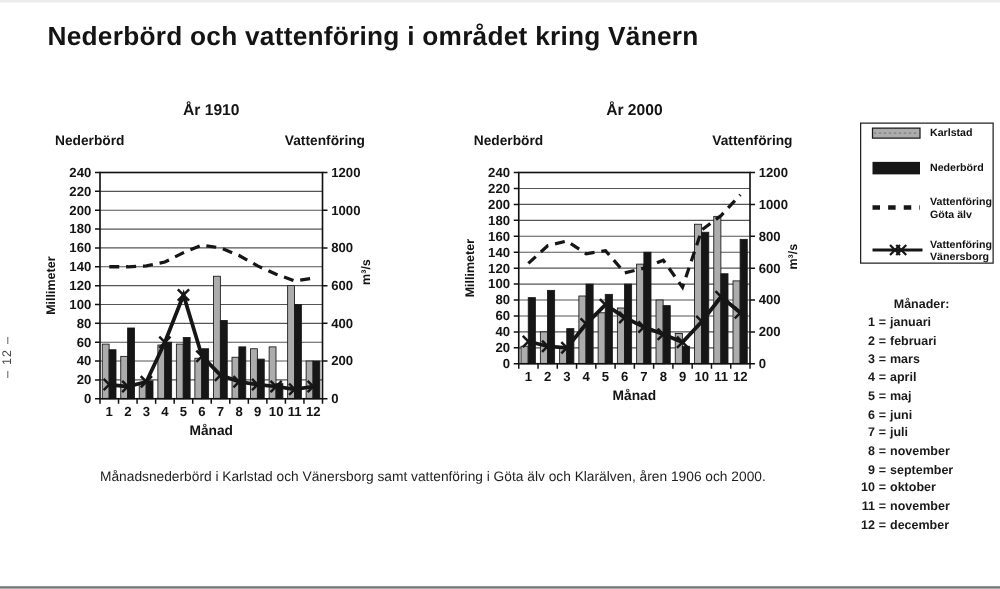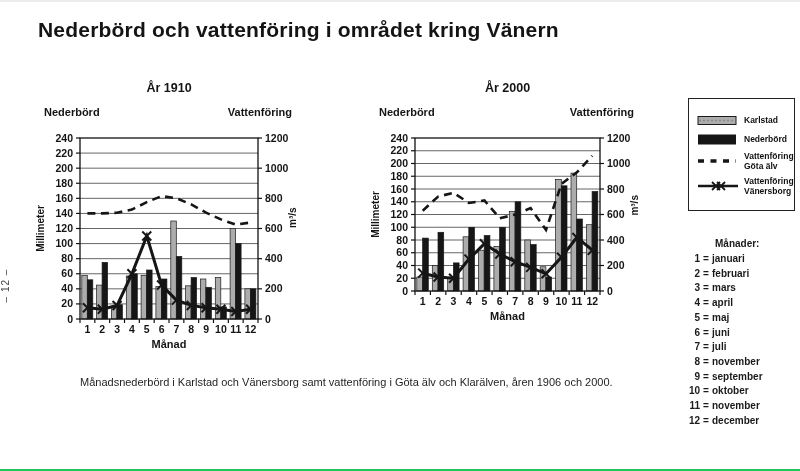--- a/index.html
+++ b/index.html
@@ -1,32 +1,32 @@
 <!DOCTYPE html>
 <html><head>
 <meta charset="utf-8">
 <style>
   html,body{margin:0;padding:0;background:#fff;}
   #stage{position:relative;width:800px;height:471px;background:#ffffff;overflow:hidden;
          font-family:"Liberation Sans",sans-serif;color:#141414;
-         border-top:2px solid #ececec;border-bottom:2px solid #22c55e;box-sizing:border-box;}
+         border-top:2px solid #ececec;border-bottom:2px solid #737373;box-sizing:border-box;}
   .page-title{position:absolute;left:38px;top:16px;font-size:21px;font-weight:bold;letter-spacing:.2px;color:#141414;}
   .pagenum{position:absolute;left:-11px;top:278px;font-size:10px;color:#444;transform:rotate(-90deg);letter-spacing:1px;}
   .chart-mount{position:absolute;width:305px;height:300px;}
   #chart-mount-1910{left:30px;top:73px;}
   #chart-mount-2000{left:352px;top:73px;}
   svg text{fill:#141414;}
   .ct{font:bold 12.5px "Liberation Sans",sans-serif;}
   .al{font:bold 11px "Liberation Sans",sans-serif;}
   .tk{font:bold 10.5px "Liberation Sans",sans-serif;}
   .mn{font:bold 10.5px "Liberation Sans",sans-serif;}
   .rot{font:bold 10px "Liberation Sans",sans-serif;}
   .legend-box{position:absolute;left:688px;top:96px;width:107px;height:113px;border:1.5px solid #222;
               background:#fff;box-sizing:border-box;display:flex;flex-direction:column;
-              justify-content:space-between;padding:14px 7px;}
+              justify-content:space-between;padding:0 7px;}
   .legend-item{display:flex;align-items:center;gap:4px;}
   .legend-swatch{flex:0 0 44px;height:14px;}
   .legend-label{font-size:8.5px;font-weight:bold;line-height:10px;color:#111;}
   .months-key{position:absolute;left:684px;top:236px;width:112px;font-size:10px;font-weight:bold;color:#1a1a1a;}
   .months-title{margin-bottom:3px;padding-left:31px;}
   .mrow{display:grid;grid-template-columns:16px 12px auto;line-height:14.7px;}
   .mnum{text-align:right;}
   .meq{text-align:center;}
   .caption{position:absolute;left:80px;top:373px;width:560px;font-size:11px;line-height:15.5px;color:#1f1f1f;}
 </style>

